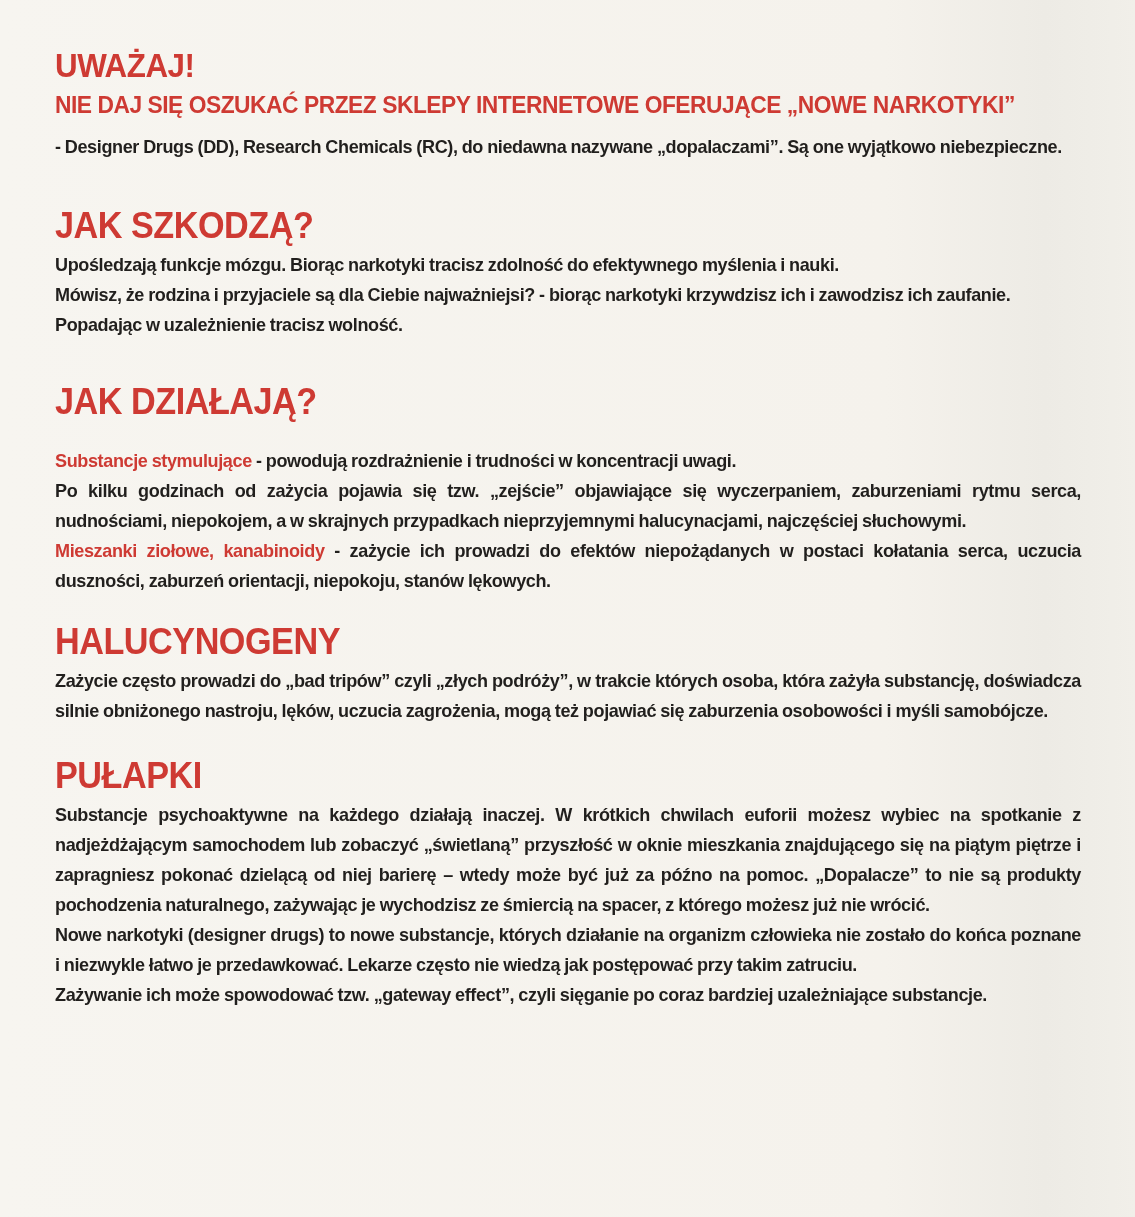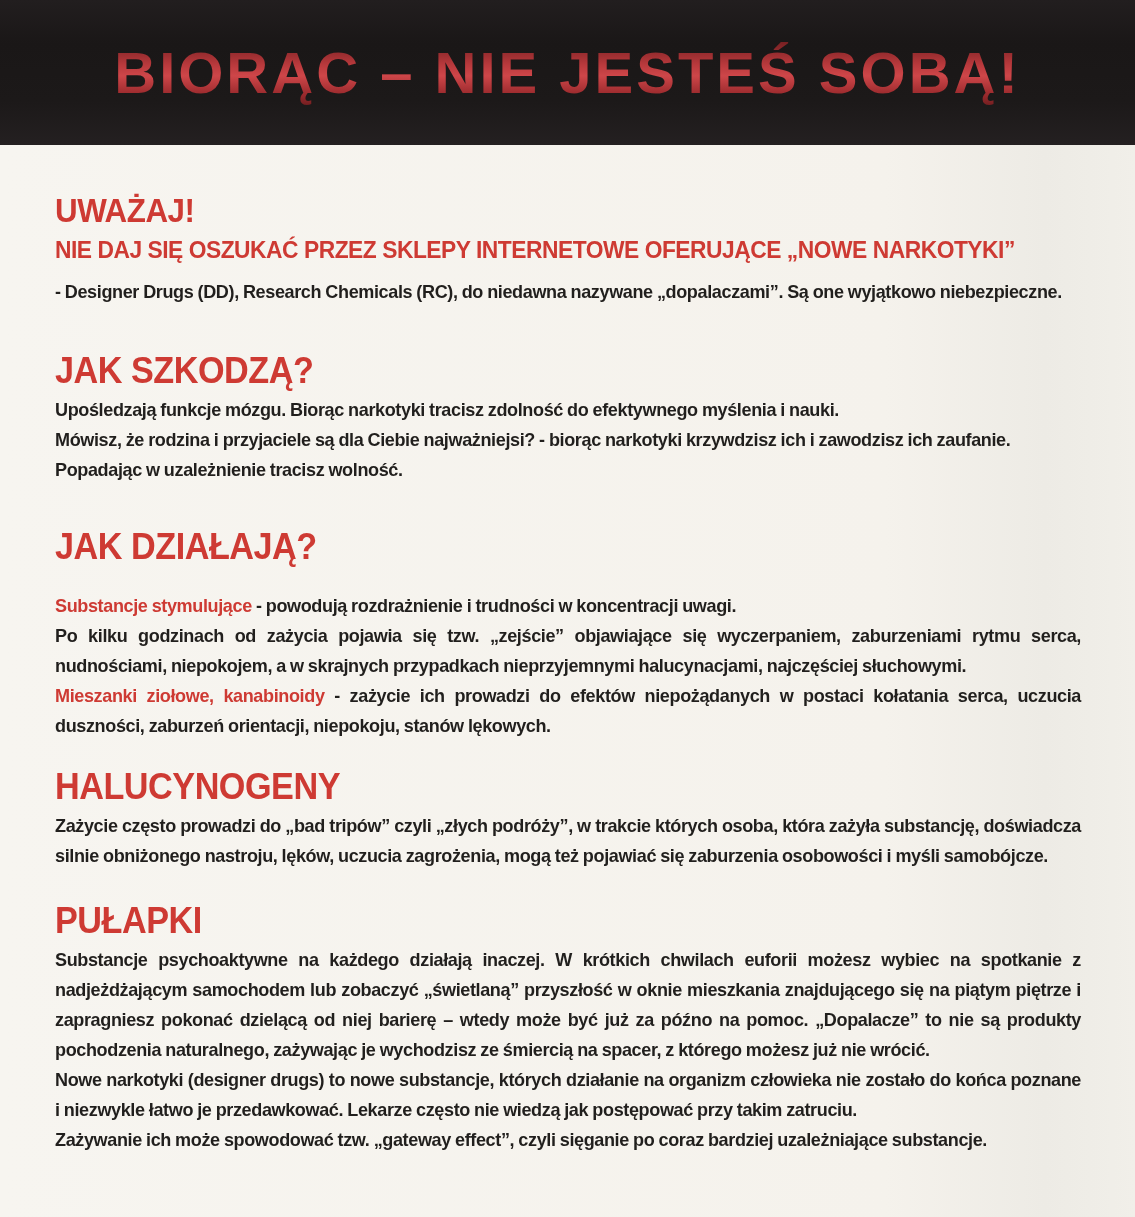--- a/index.html
+++ b/index.html
@@ -90,23 +90,20 @@
   .sec-dzialaja { margin-top: 42px; }
   .sec-dzialaja .para-first { margin-top: 24px; }
   .sec-halucynogeny { margin-top: 26px; }
   .sec-pulapki { margin-top: 30px; }
 </style>
 </head>
 <body>
 
 <div class="page">
 
-  <header class="banner">
-    <h1 class="banner-title">BIORĄC – NIE JESTEŚ SOBĄ!</h1>
-  </header>
 
   <main class="content">
     <div class="condense">
 
       <section class="sec sec-uwazaj">
         <h2 class="h-red h-small">UWAŻAJ!</h2>
         <h3 class="subhead">NIE DAJ SIĘ OSZUKAĆ PRZEZ SKLEPY INTERNETOWE OFERUJĄCE „NOWE NARKOTYKI”</h3>
         <p class="line mt-body">- Designer Drugs (DD), Research Chemicals (RC), do niedawna nazywane „dopalaczami”. Są one wyjątkowo niebezpieczne.</p>
       </section>
 

